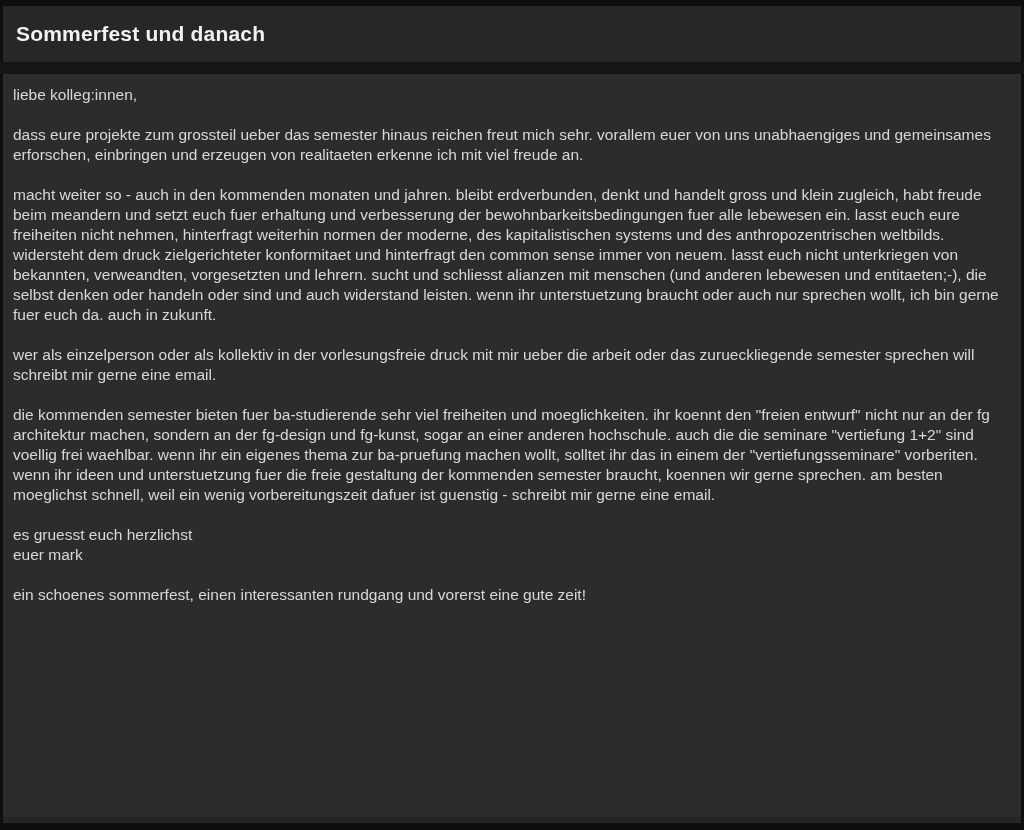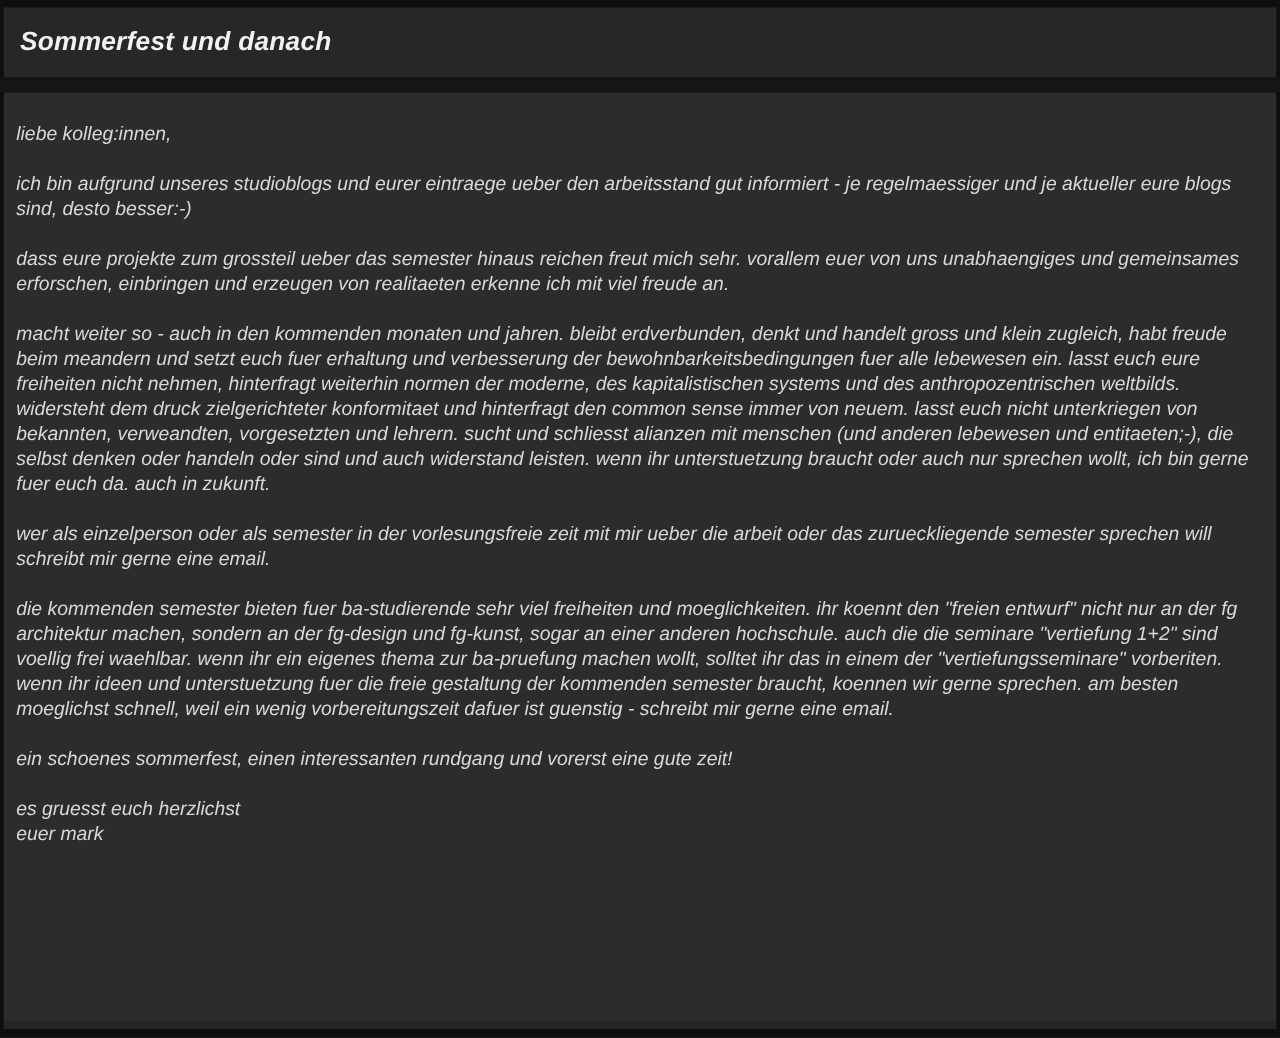--- a/index.html
+++ b/index.html
@@ -17,21 +17,20 @@
     padding: 0;
     background: var(--frame);
     font-family: "Liberation Sans", sans-serif;
   }
   .window {
     position: relative;
     width: 1024px;
     height: 826px;
     background: var(--frame);
     overflow: hidden;
-    font-style: italic;
   }
   .titlebar {
     position: absolute;
     top: 6px;
     left: 3px;
     right: 3px;
     height: 56px;
     background: var(--header-bg);
     display: flex;
     align-items: center;
@@ -59,21 +58,21 @@
     right: 3px;
     bottom: 3px;
     background: var(--body-bg);
     padding: 8px 12px 0 10px;
     color: var(--body-text);
     font-size: 15.5px;
     line-height: 20px;
     overflow: hidden;
   }
   .content p {
-    margin: 16px 0 20px 0;
+    margin: 3px 0 20px 0;
     white-space: pre-line;
   }
   .footer-strip {
     position: absolute;
     bottom: 3px;
     left: 3px;
     right: 3px;
     height: 6px;
     background: var(--footer-strip);
   }
@@ -81,23 +80,22 @@
 </head>
 <body>
 
 <div class="window">
   <div class="titlebar">
     <h1>Sommerfest und danach</h1>
   </div>
   <div class="separator"></div>
   <div class="content">
       <p>liebe kolleg:innen,</p>
-      <p>ich bin aufgrund unseres studioblogs und eurer eintraege ueber den arbeitsstand gut informiert - je regelmaessiger und je aktueller eure blogs sind, desto besser:-)</p>
       <p>dass eure projekte zum grossteil ueber das semester hinaus reichen freut mich sehr. vorallem euer von uns unabhaengiges und gemeinsames erforschen, einbringen und erzeugen von realitaeten erkenne ich mit viel freude an.</p>
       <p>macht weiter so - auch in den kommenden monaten und jahren. bleibt erdverbunden, denkt und handelt gross und klein zugleich, habt freude beim meandern und setzt euch fuer erhaltung und verbesserung der bewohnbarkeitsbedingungen fuer alle lebewesen ein. lasst euch eure freiheiten nicht nehmen, hinterfragt weiterhin normen der moderne, des kapitalistischen systems und des anthropozentrischen weltbilds. widersteht dem druck zielgerichteter konformitaet und hinterfragt den common sense immer von neuem. lasst euch nicht unterkriegen von bekannten, verweandten, vorgesetzten und lehrern. sucht und schliesst alianzen mit menschen (und anderen lebewesen und entitaeten;-), die selbst denken oder handeln oder sind und auch widerstand leisten. wenn ihr unterstuetzung braucht oder auch nur sprechen wollt, ich bin gerne fuer euch da. auch in zukunft.</p>
-      <p>wer als einzelperson oder als semester in der vorlesungsfreie zeit mit mir ueber die arbeit oder das zurueckliegende semester sprechen will schreibt mir gerne eine email.</p>
+      <p>wer als einzelperson oder als kollektiv in der vorlesungsfreie druck mit mir ueber die arbeit oder das zurueckliegende semester sprechen will schreibt mir gerne eine email.</p>
       <p>die kommenden semester bieten fuer ba-studierende sehr viel freiheiten und moeglichkeiten. ihr koennt den "freien entwurf" nicht nur an der fg architektur machen, sondern an der fg-design und fg-kunst, sogar an einer anderen hochschule. auch die die seminare "vertiefung 1+2" sind voellig frei waehlbar. wenn ihr ein eigenes thema zur ba-pruefung machen wollt, solltet ihr das in einem der "vertiefungsseminare" vorberiten. wenn ihr ideen und unterstuetzung fuer die freie gestaltung der kommenden semester braucht, koennen wir gerne sprechen. am besten moeglichst schnell, weil ein wenig vorbereitungszeit dafuer ist guenstig - schreibt mir gerne eine email.</p>
-      <p>ein schoenes sommerfest, einen interessanten rundgang und vorerst eine gute zeit!</p>
       <p>es gruesst euch herzlichst
 euer mark</p>
+      <p>ein schoenes sommerfest, einen interessanten rundgang und vorerst eine gute zeit!</p>
     </div>
   <div class="footer-strip"></div>
 </div>
 
 </body></html>

